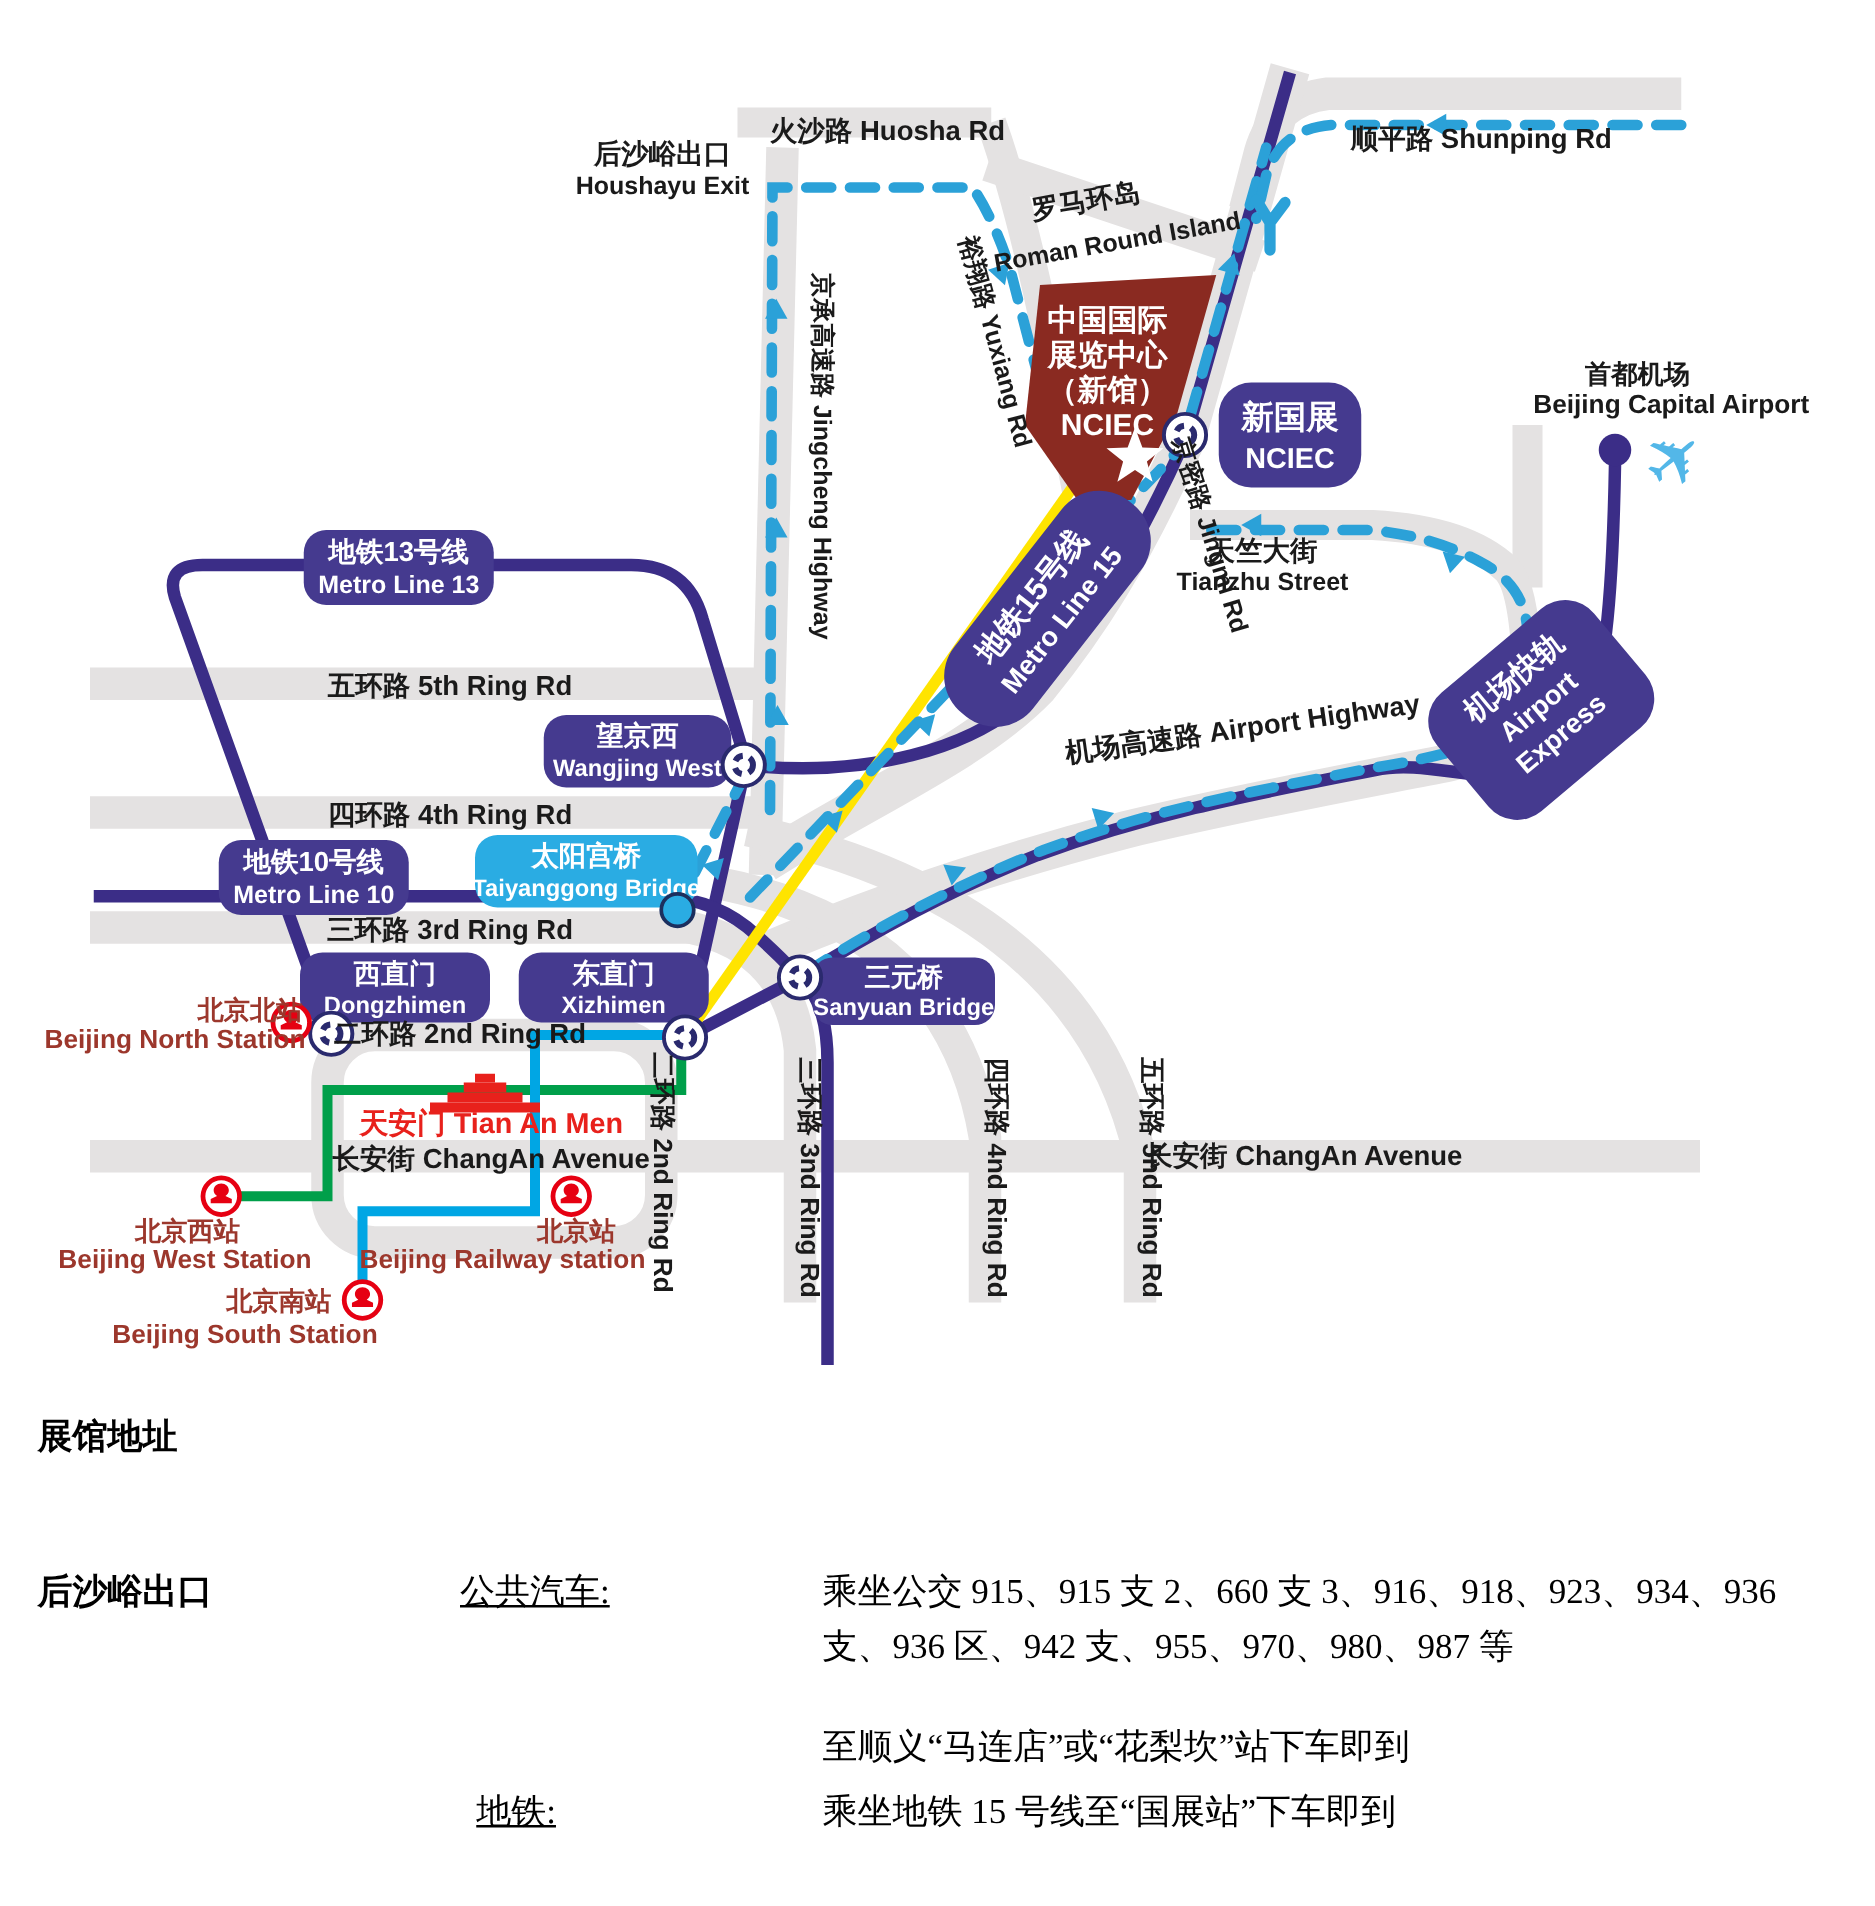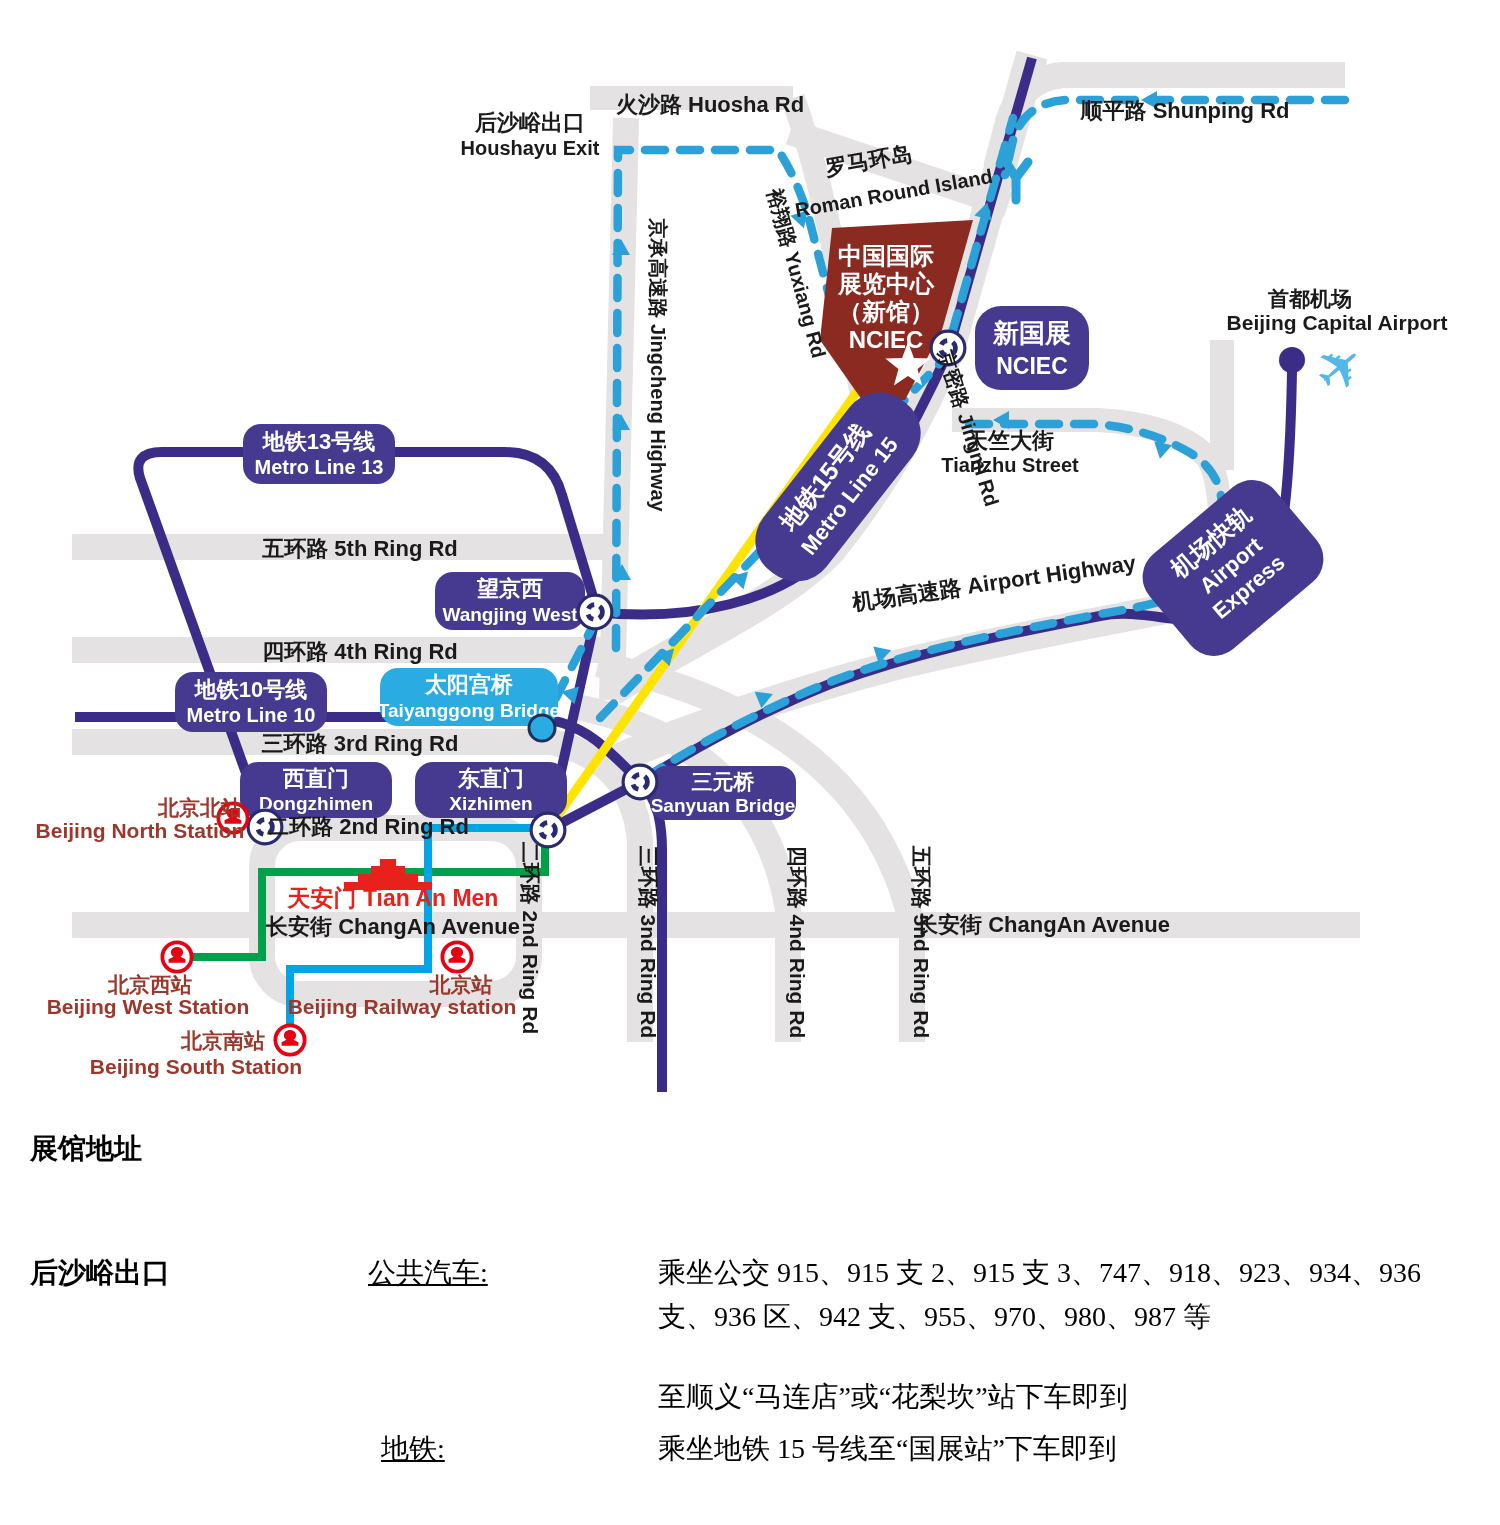--- a/index.html
+++ b/index.html
@@ -225,19 +225,19 @@
   <text x="196" y="1074" font-size="21" class="st" text-anchor="middle">Beijing South Station</text>
   <text x="393" y="906" font-size="23" class="rt" text-anchor="middle">天安门 Tian An Men</text>
   <text x="1310" y="306" font-size="21" class="rl" text-anchor="middle">首都机场</text>
   <text x="1337" y="330" font-size="21" class="rl" text-anchor="middle">Beijing Capital Airport</text>
 </svg>
 
   <div class="info hd" style="left:30px;top:1130px;">展馆地址</div>
 
   <div class="info hd" style="left:30px;top:1254px;">后沙峪出口</div>
   <div class="info ul" style="left:368px;top:1254px;">公共汽车:</div>
-  <div class="info" style="left:658px;top:1254px;">乘坐公交 915、915 支 2、915 支 3、747、918、923、934、936</div>
+  <div class="info" style="left:658px;top:1254px;">乘坐公交 915、915 支 2、660 支 3、916、918、923、934、936</div>
   <div class="info" style="left:658px;top:1298px;">支、936 区、942 支、955、970、980、987 等</div>
   <div class="info" style="left:658px;top:1342px;margin-top:36px;">至顺义“马连店”或“花梨坎”站下车即到</div>
 
   <div class="info ul" style="left:381px;top:1430px;">地铁:</div>
   <div class="info" style="left:658px;top:1430px;">乘坐地铁 15 号线至“国展站”下车即到</div>
 </div>
 
 </body></html>

